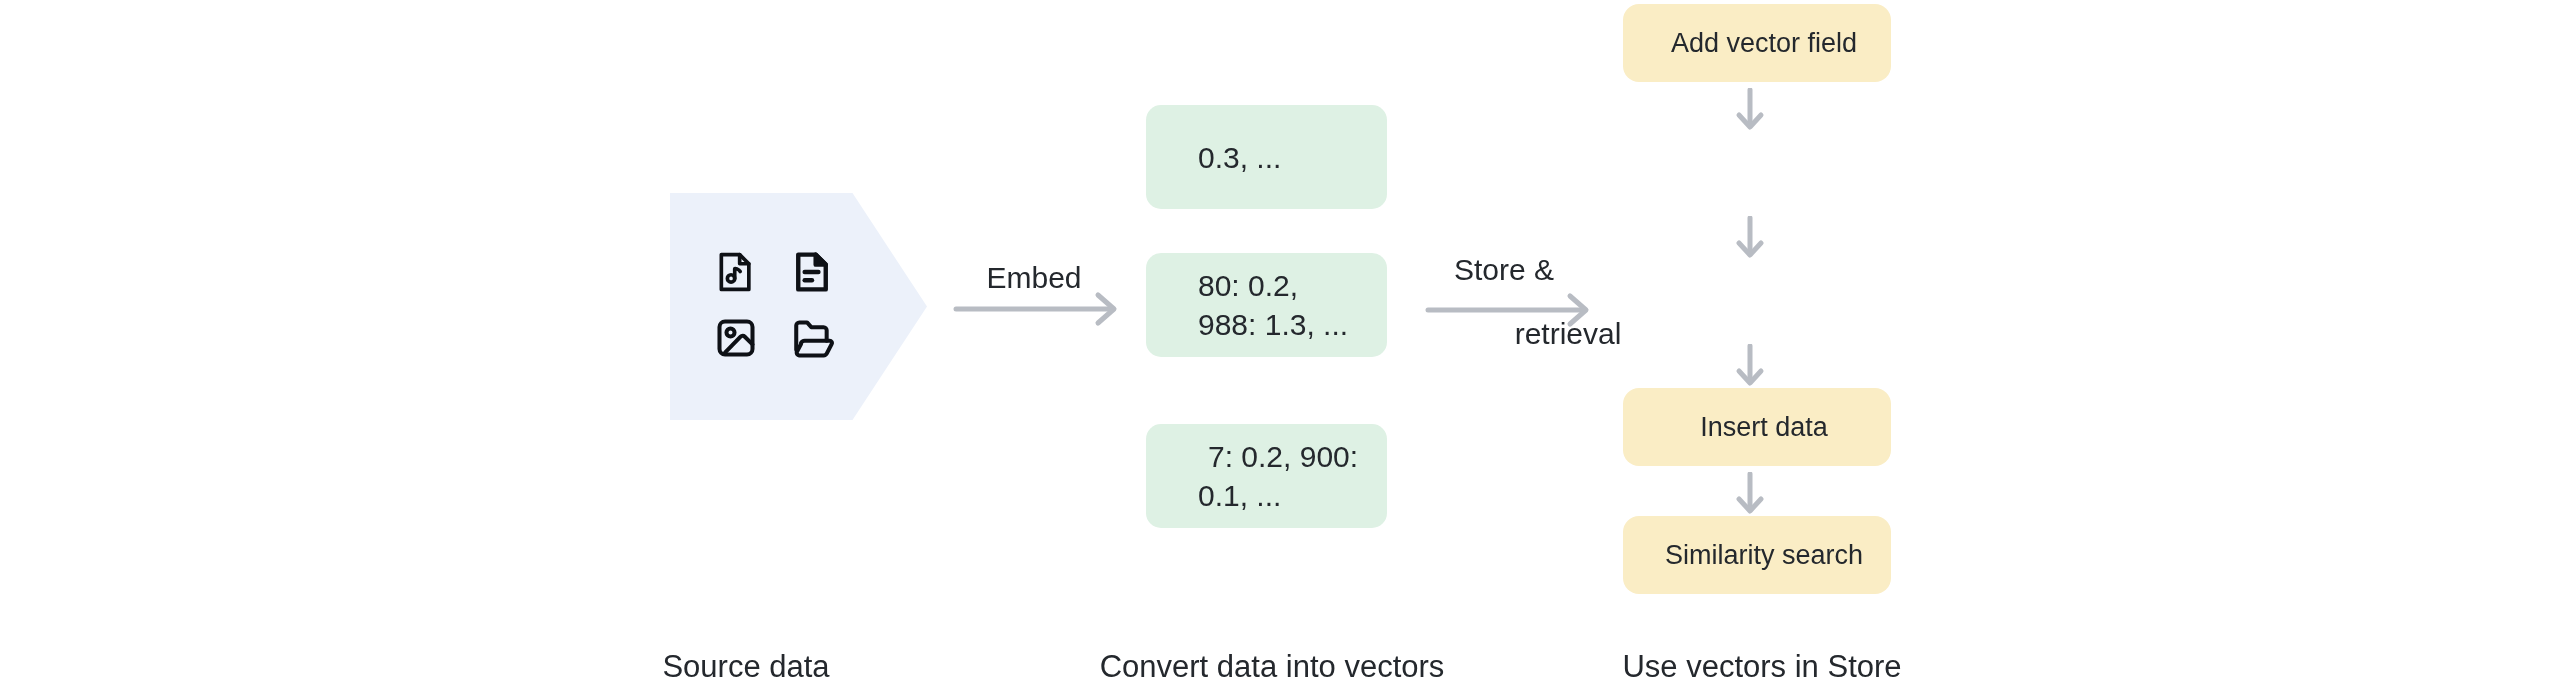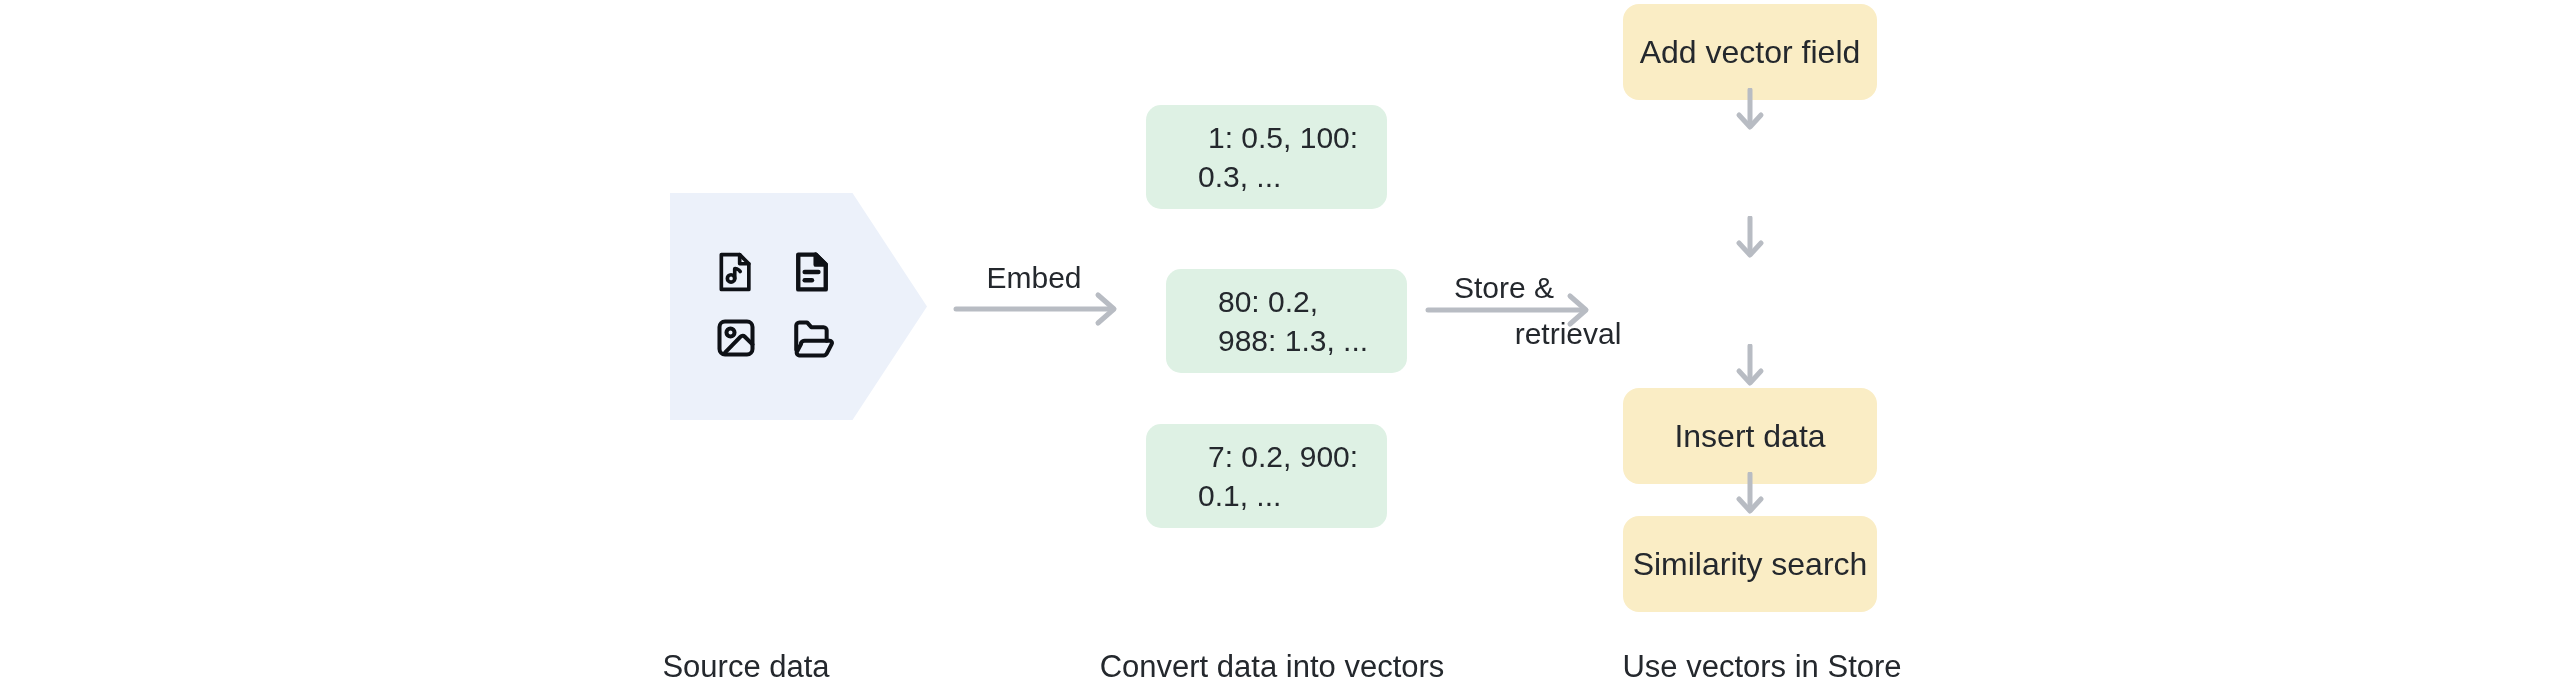--- a/index.html
+++ b/index.html
@@ -76,29 +76,30 @@
     font-size: 30px;
     line-height: 39px;
     color: #24282d;
   }
   .vec-box .l1 { padding-left: 10px; }
   
   .step-box {
     position: absolute;
     left: 1623px;
     width: 254px;
-    height: 96px;
+    height: 78px;
     background: #faedc5;
     border-radius: 16px;
     display: flex;
     align-items: center;
     justify-content: center;
-    font-size: 32px;
+    font-size: 27px;
     color: #24282d;
     white-space: nowrap;
+    padding-left: 14px;
   }
   .v-arrow { position: absolute; left: 1735px; width: 30px; height: 44px; }
   
   .caption {
     position: absolute;
     top: 648px;
     font-size: 31px;
     line-height: 38px;
     color: #24282d;
     text-align: left;
@@ -136,33 +137,32 @@
     </svg>
   </div>
 
   <div class="arrow-label" style="left: 953px; top: 260px; width: 162px;">Embed</div>
   <svg class="h-arrow" style="left: 950px; top: 290px;" width="172" height="40">
     <line class="arrow-stroke" x1="6" y1="19" x2="160" y2="19"></line>
     <polyline class="arrow-stroke" points="148,5 164,19 148,33"></polyline>
   </svg>
 
   <div class="vec-box" style="top: 105px;">
-    <span class="l1">1: 0.5, 100:</span>
     <span class="l2">0.3, ...</span>
   </div>
-  <div class="vec-box" style="top: 269px; margin-left: 20px;">
+  <div class="vec-box" style="top: 253px;">
     <span class="l2">80: 0.2,</span>
     <span class="l2">988: 1.3, ...</span>
   </div>
   <div class="vec-box" style="top: 424px;">
     <span class="l1">7: 0.2, 900:</span>
     <span class="l2">0.1, ...</span>
   </div>
 
-  <div class="arrow-label" style="left: 1424px; top: 252px; width: 160px; margin-top: 18px;">Store &amp;</div>
+  <div class="arrow-label" style="left: 1424px; top: 252px; width: 160px;">Store &amp;</div>
   <svg class="h-arrow" style="left: 1422px; top: 291px;" width="172" height="40">
     <line class="arrow-stroke" x1="6" y1="19" x2="160" y2="19"></line>
     <polyline class="arrow-stroke" points="148,5 164,19 148,33"></polyline>
   </svg>
   <div class="arrow-label" style="left: 1488px; top: 316px; width: 160px;">retrieval</div>
 
   <div class="step-box" style="top: 4px;">
     <span>Add vector field</span>
   </div>
   <svg class="v-arrow" style="top: 88px;">

